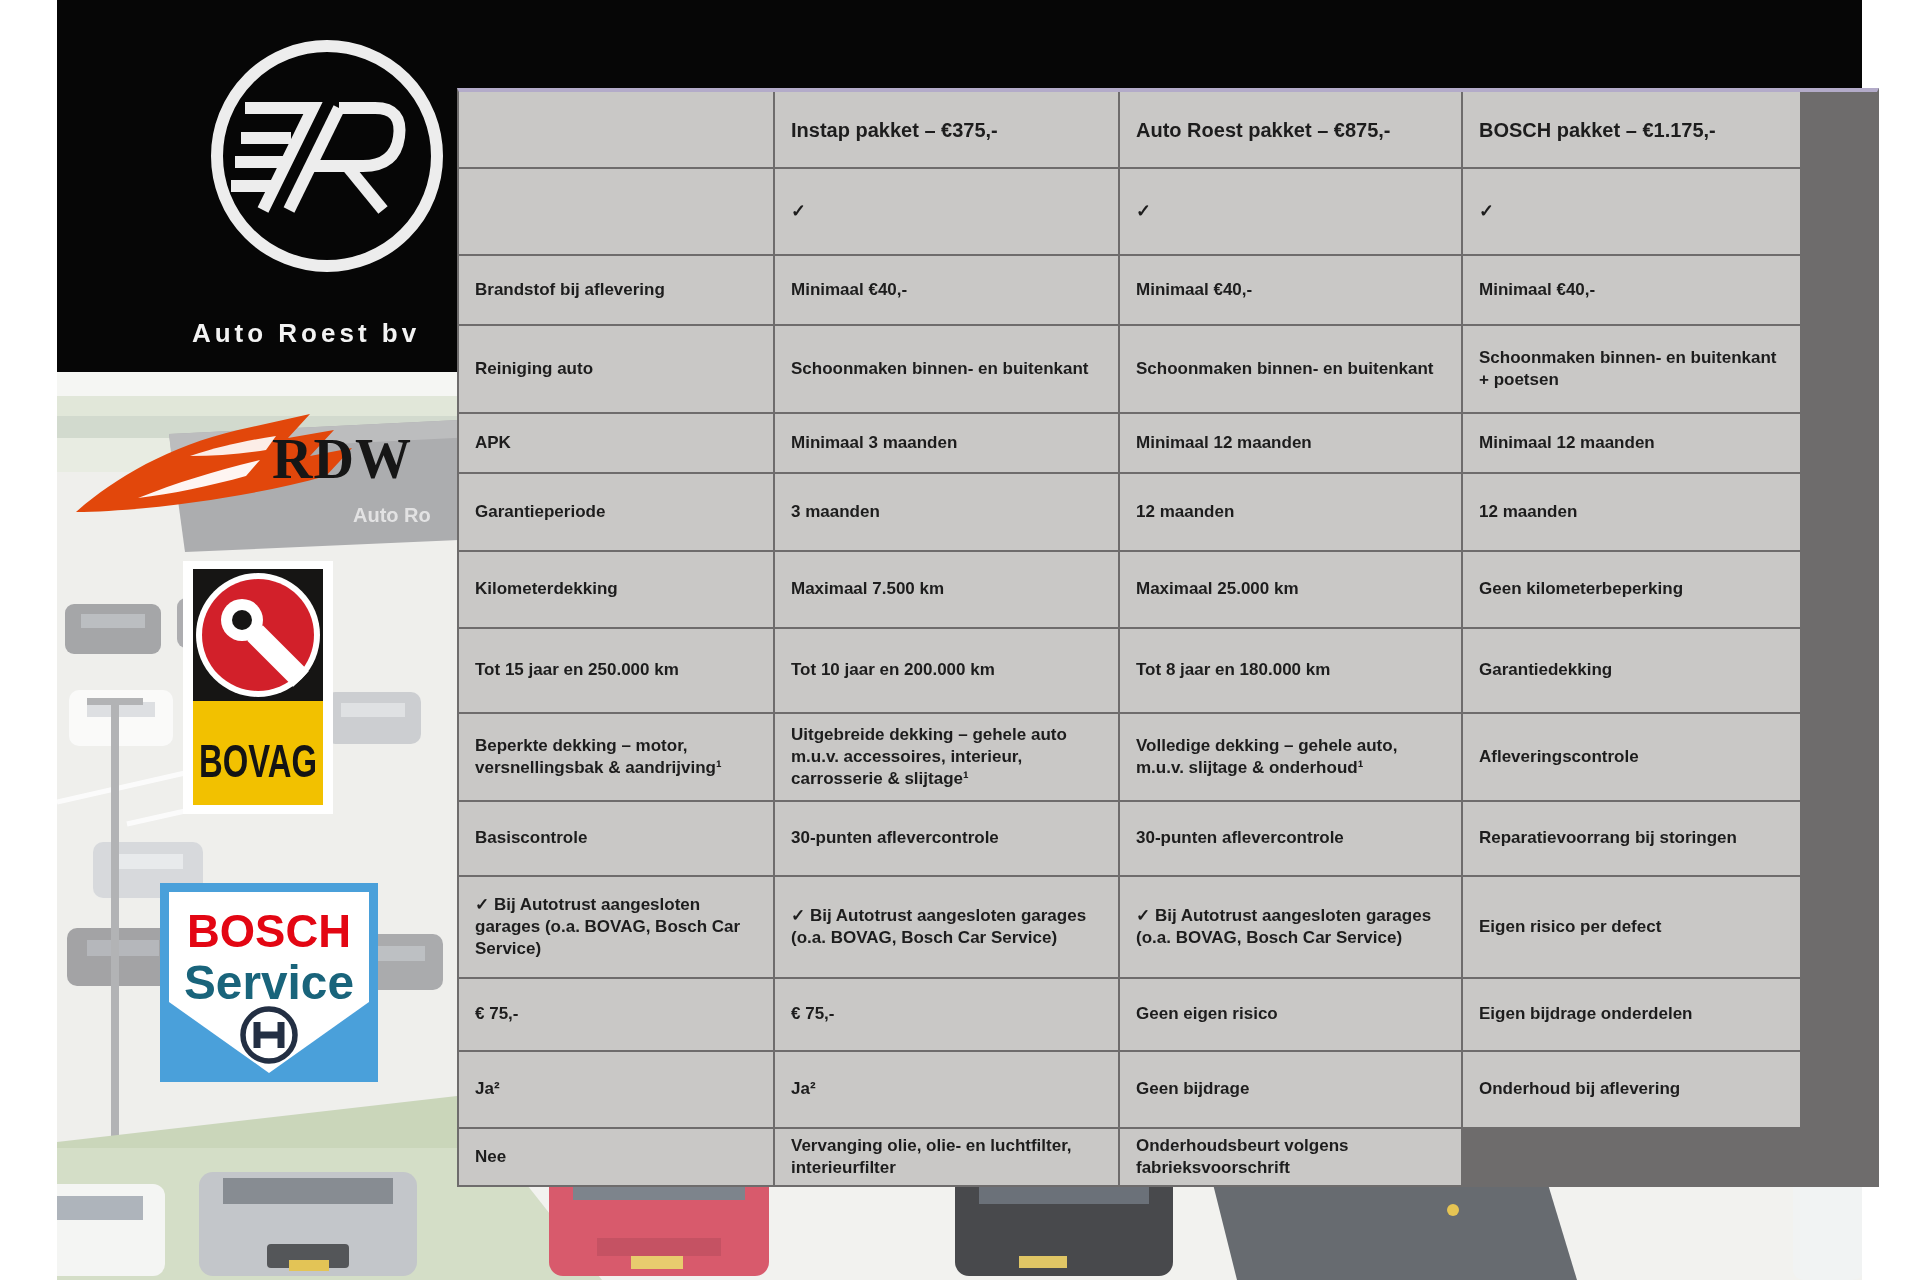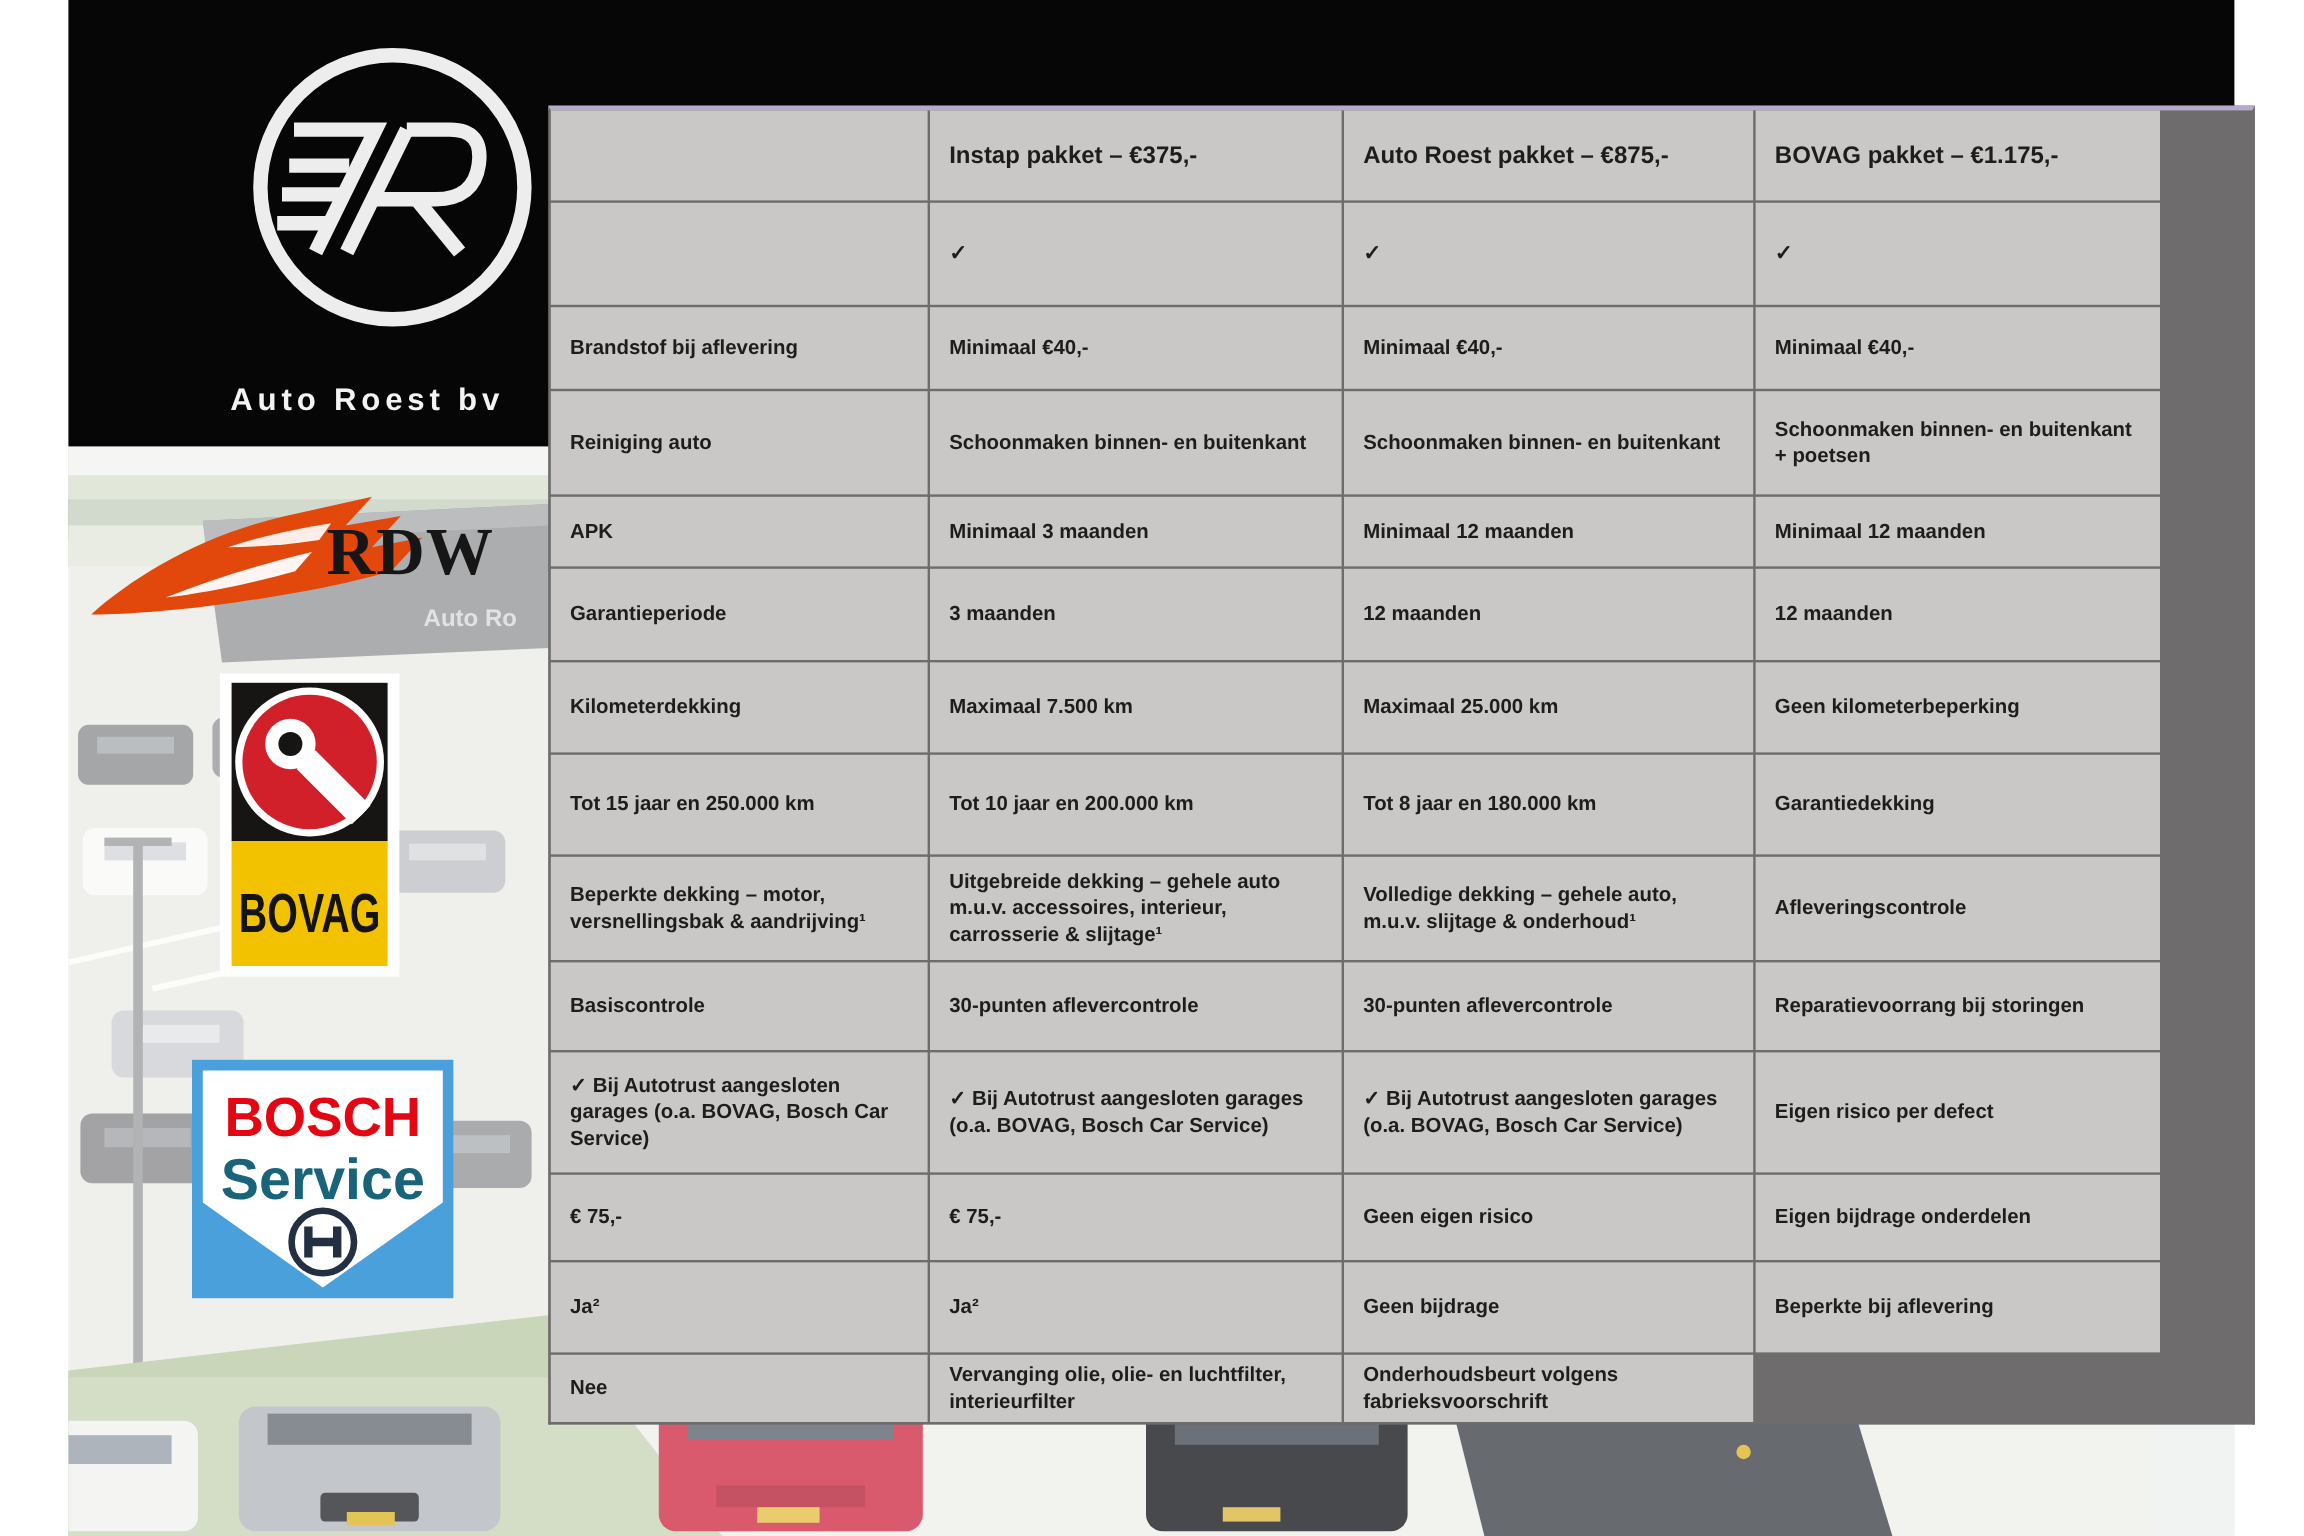--- a/index.html
+++ b/index.html
@@ -216,21 +216,21 @@
       <circle cx="109" cy="152" r="26" stroke-width="5.5"></circle>
       <path d="M97,139 V165 M121,139 V165 M97,152 H121" stroke-width="7"></path>
     </g>
   </svg>
 
   <div class="pkg-table">
 
     <div class="cell head"></div>
     <div class="cell head">Instap pakket – €375,-</div>
     <div class="cell head">Auto Roest pakket – €875,-</div>
-    <div class="cell head">BOVAG pakket – €1.175,-</div>
+    <div class="cell head">BOSCH pakket – €1.175,-</div>
 
     <div class="cell lbl"></div>
     <div class="cell chk">✓</div>
     <div class="cell chk">✓</div>
     <div class="cell chk">✓</div>
 
     <div class="cell lbl">Brandstof bij aflevering</div>
     <div class="cell">Minimaal €40,-</div>
     <div class="cell">Minimaal €40,-</div>
     <div class="cell">Minimaal €40,-</div>
@@ -277,19 +277,19 @@
     <div class="cell lbl">Eigen risico per defect</div>
     <div class="cell">€ 75,-</div>
     <div class="cell">€ 75,-</div>
     <div class="cell">Geen eigen risico</div>
 
     <div class="cell lbl">Eigen bijdrage onderdelen</div>
     <div class="cell">Ja²</div>
     <div class="cell">Ja²</div>
     <div class="cell">Geen bijdrage</div>
 
-    <div class="cell lbl">Beperkte bij aflevering</div>
+    <div class="cell lbl">Onderhoud bij aflevering</div>
     <div class="cell">Nee</div>
     <div class="cell">Vervanging olie, olie- en luchtfilter, interieurfilter</div>
     <div class="cell">Onderhoudsbeurt volgens fabrieksvoorschrift</div>
   </div>
 
 </div>
 
 </body></html>

